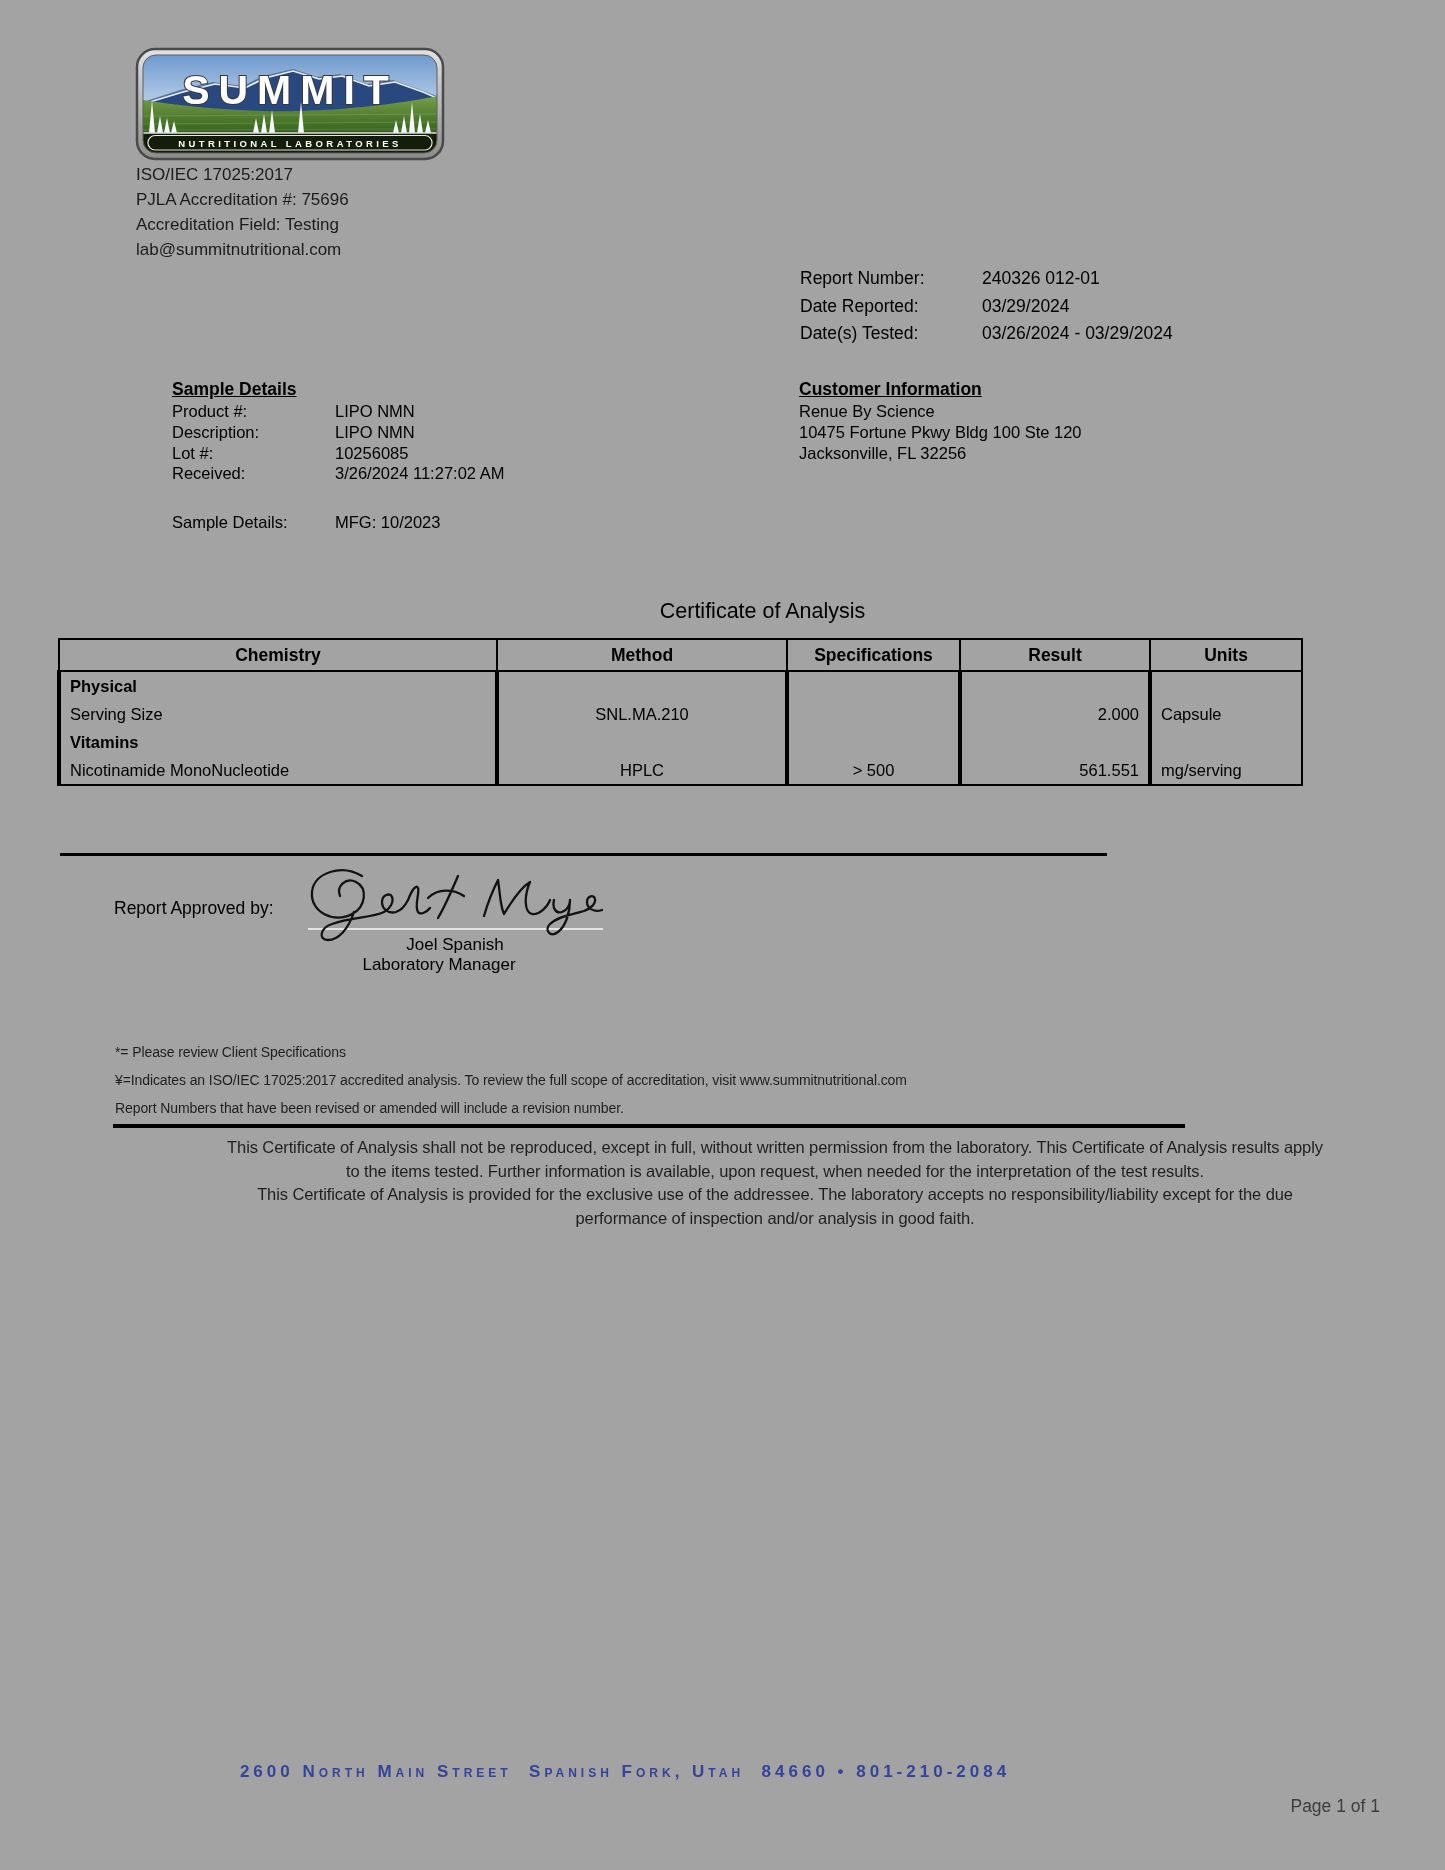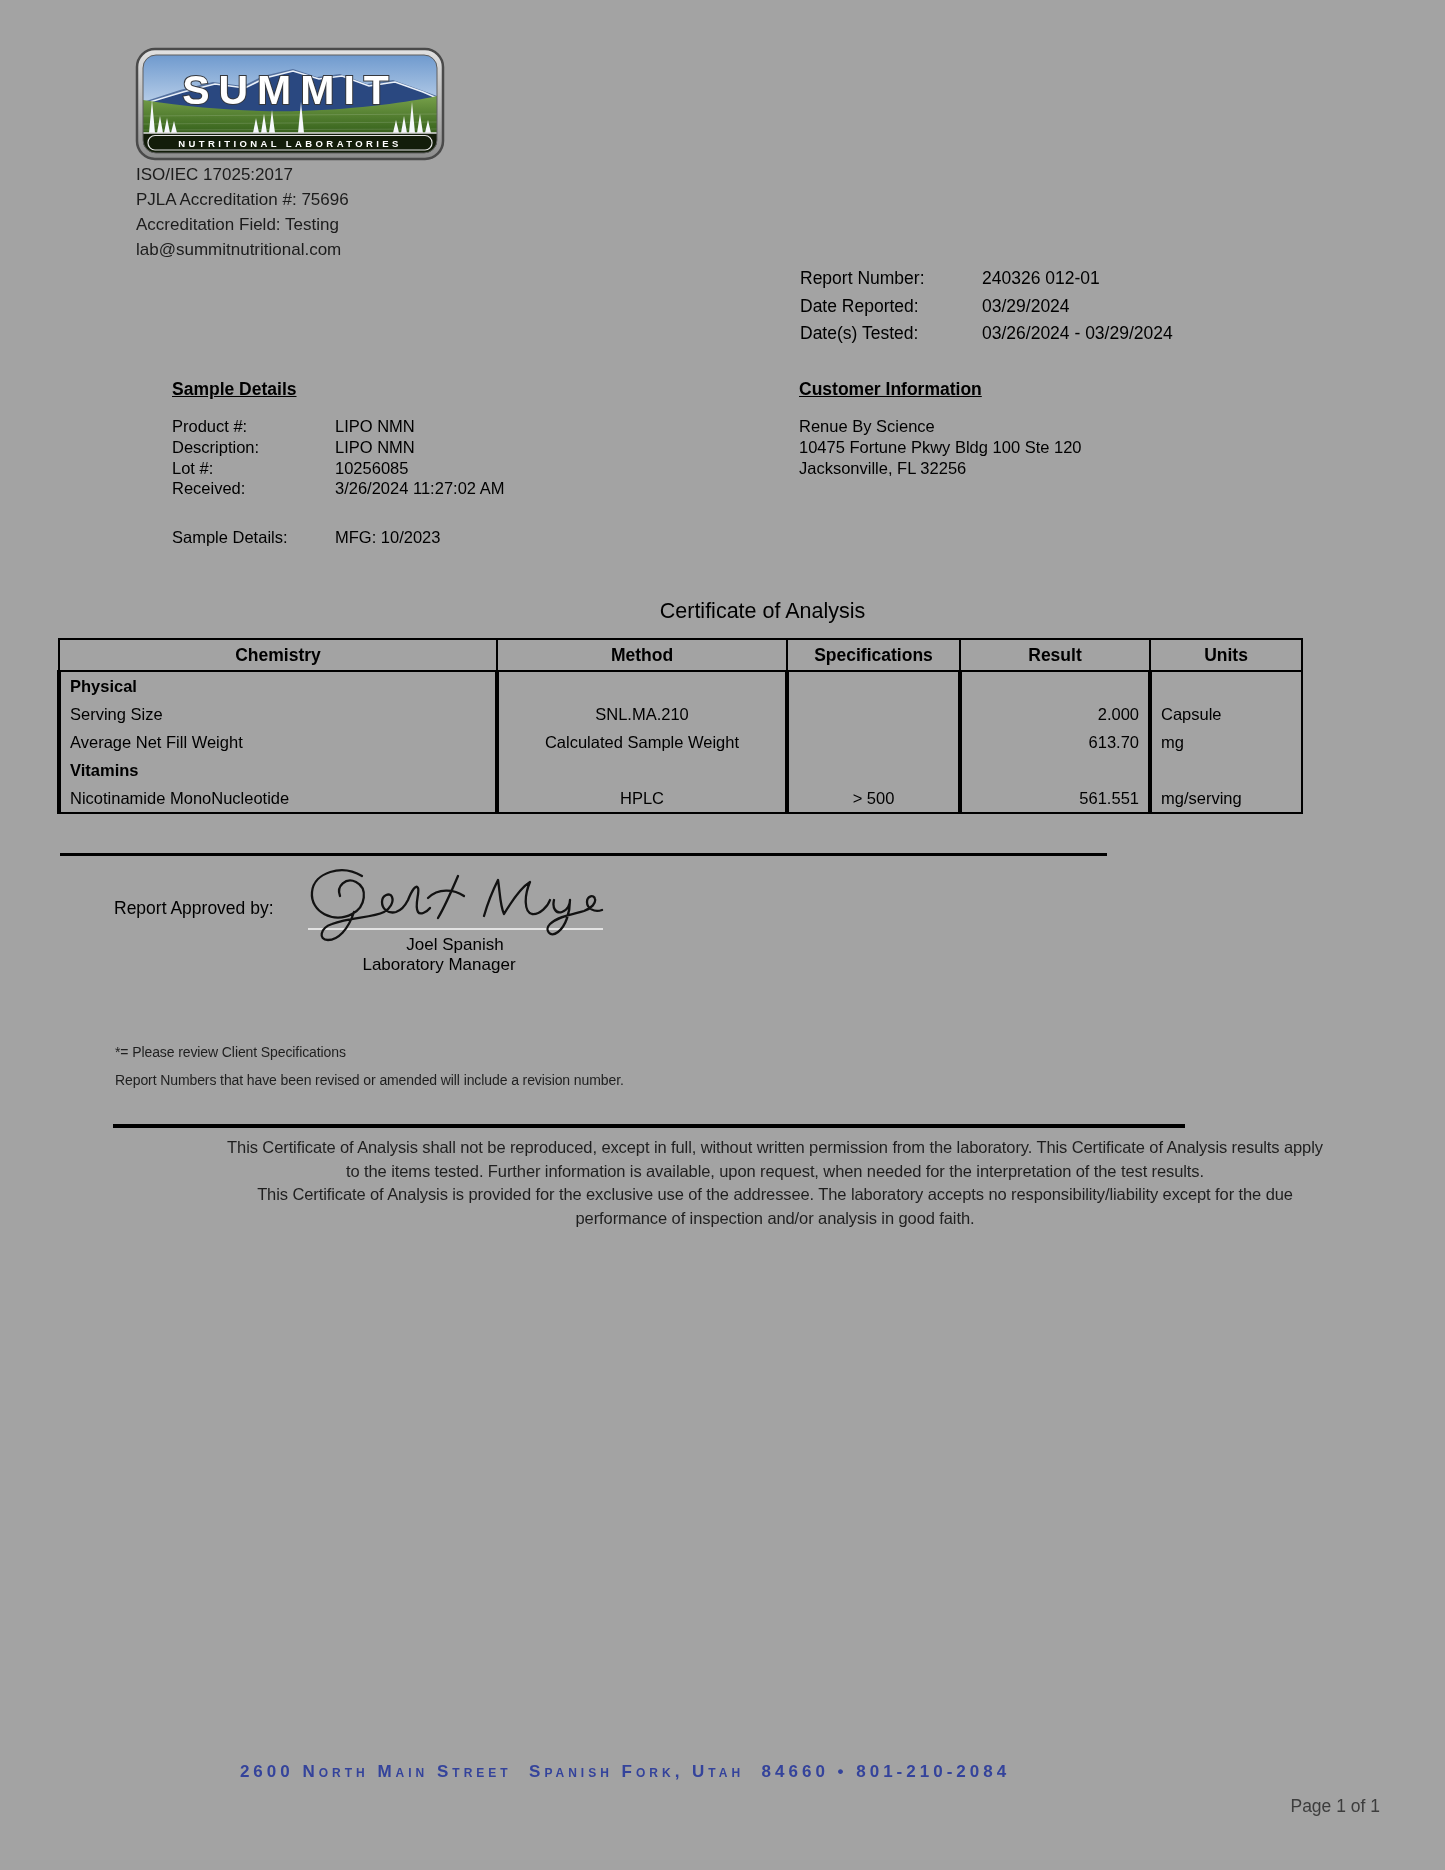--- a/index.html
+++ b/index.html
@@ -8,21 +8,21 @@
     font-family:"Liberation Sans", sans-serif; color:#000;
     overflow:hidden;
   }
   
   .logo-wrap { position:absolute; left:135px; top:46px; width:310px; height:116px; }
   .accred { position:absolute; left:136px; top:162px; font-size:17px; line-height:25px; color:#1c1c1c; }
   .report-meta { position:absolute; left:800px; top:265px; font-size:17.5px; line-height:27.5px; }
   .report-meta .row { display:flex; }
   .report-meta .k { width:182px; }
   
-  .block-heading { font-weight:bold; text-decoration:underline; font-size:17.5px; margin-bottom:16px; }
+  .block-heading { font-weight:bold; text-decoration:underline; font-size:17.5px; margin-bottom:1px; }
   .sample { position:absolute; left:172px; top:379px; font-size:16.5px; }
   .kv { display:flex; line-height:20.8px; }
   .kv .k { width:163px; }
   .sample .extra { margin-top:28px; }
   .customer { position:absolute; left:799px; top:379px; font-size:16.5px; }
   .customer .line { line-height:20.8px; }
   
   .coa-title { position:absolute; left:0; top:599px; width:1445px; text-align:center; font-size:21.5px;padding-left:40px; }
   table.coa { position:absolute; left:57px; top:638px; border-collapse:collapse; table-layout:fixed; border:2px solid #000; }
   table.coa th { border:2px solid #000; font-size:17.5px; font-weight:bold; padding:3px 0; height:24px; }
@@ -193,27 +193,20 @@
         <td class="c-result"></td>
         <td class="c-units"></td>
       </tr>
       <tr>
         <td class="c-chem">Serving Size</td>
         <td class="c-method">SNL.MA.210</td>
         <td class="c-spec"></td>
         <td class="c-result">2.000</td>
         <td class="c-units">Capsule</td>
       </tr>
-      <tr>
-        <td class="c-chem">Average Net Fill Weight</td>
-        <td class="c-method">Calculated Sample Weight</td>
-        <td class="c-spec"></td>
-        <td class="c-result">613.70</td>
-        <td class="c-units">mg</td>
-      </tr>
       <tr class="section">
         <td class="c-chem">Vitamins</td>
         <td class="c-method"></td>
         <td class="c-spec"></td>
         <td class="c-result"></td>
         <td class="c-units"></td>
       </tr>
       <tr>
         <td class="c-chem">Nicotinamide MonoNucleotide</td>
         <td class="c-method">HPLC</td>
@@ -234,20 +227,21 @@
         <path d="M160,14 C154,28 146,46 140,56 M130,36 C140,26 156,27 166,34"></path>
         <path d="M186,54 C190,40 196,26 200,18 C202,30 202,44 206,52 C212,42 222,26 232,20 C226,34 226,50 234,52 C242,53 250,44 252,38 M256,38 C254,46 258,52 264,50 C270,48 272,42 272,38 C272,50 268,64 260,70 C252,76 246,68 252,62 C260,54 276,52 286,49 C294,46 298,41 297,37 C296,32 289,34 289,40 C289,46 296,51 304,48"></path>
       </g>
     </svg>
   </div>
   <div class="approve-name">Joel Spanish</div>
   <div class="approve-title">Laboratory Manager</div>
 
   <div class="footnotes">
     <div class="fn">*= Please review Client Specifications</div>
+    <div class="fn">¥=Indicates an ISO/IEC 17025:2017 accredited analysis. To review the full scope of accreditation, visit www.summitnutritional.com</div>
     <div class="fn">Report Numbers that have been revised or amended will include a revision number.</div>
   </div>
 
   <div class="rule2"></div>
 
   <div class="disclaimer">
     <div class="dl">This Certificate of Analysis shall not be reproduced, except in full, without written permission from the laboratory. This Certificate of Analysis results apply</div>
     <div class="dl">to the items tested. Further information is available, upon request, when needed for the interpretation of the test results.</div>
     <div class="dl">This Certificate of Analysis is provided for the exclusive use of the addressee. The laboratory accepts no responsibility/liability except for the due</div>
     <div class="dl">performance of inspection and/or analysis in good faith.</div>

